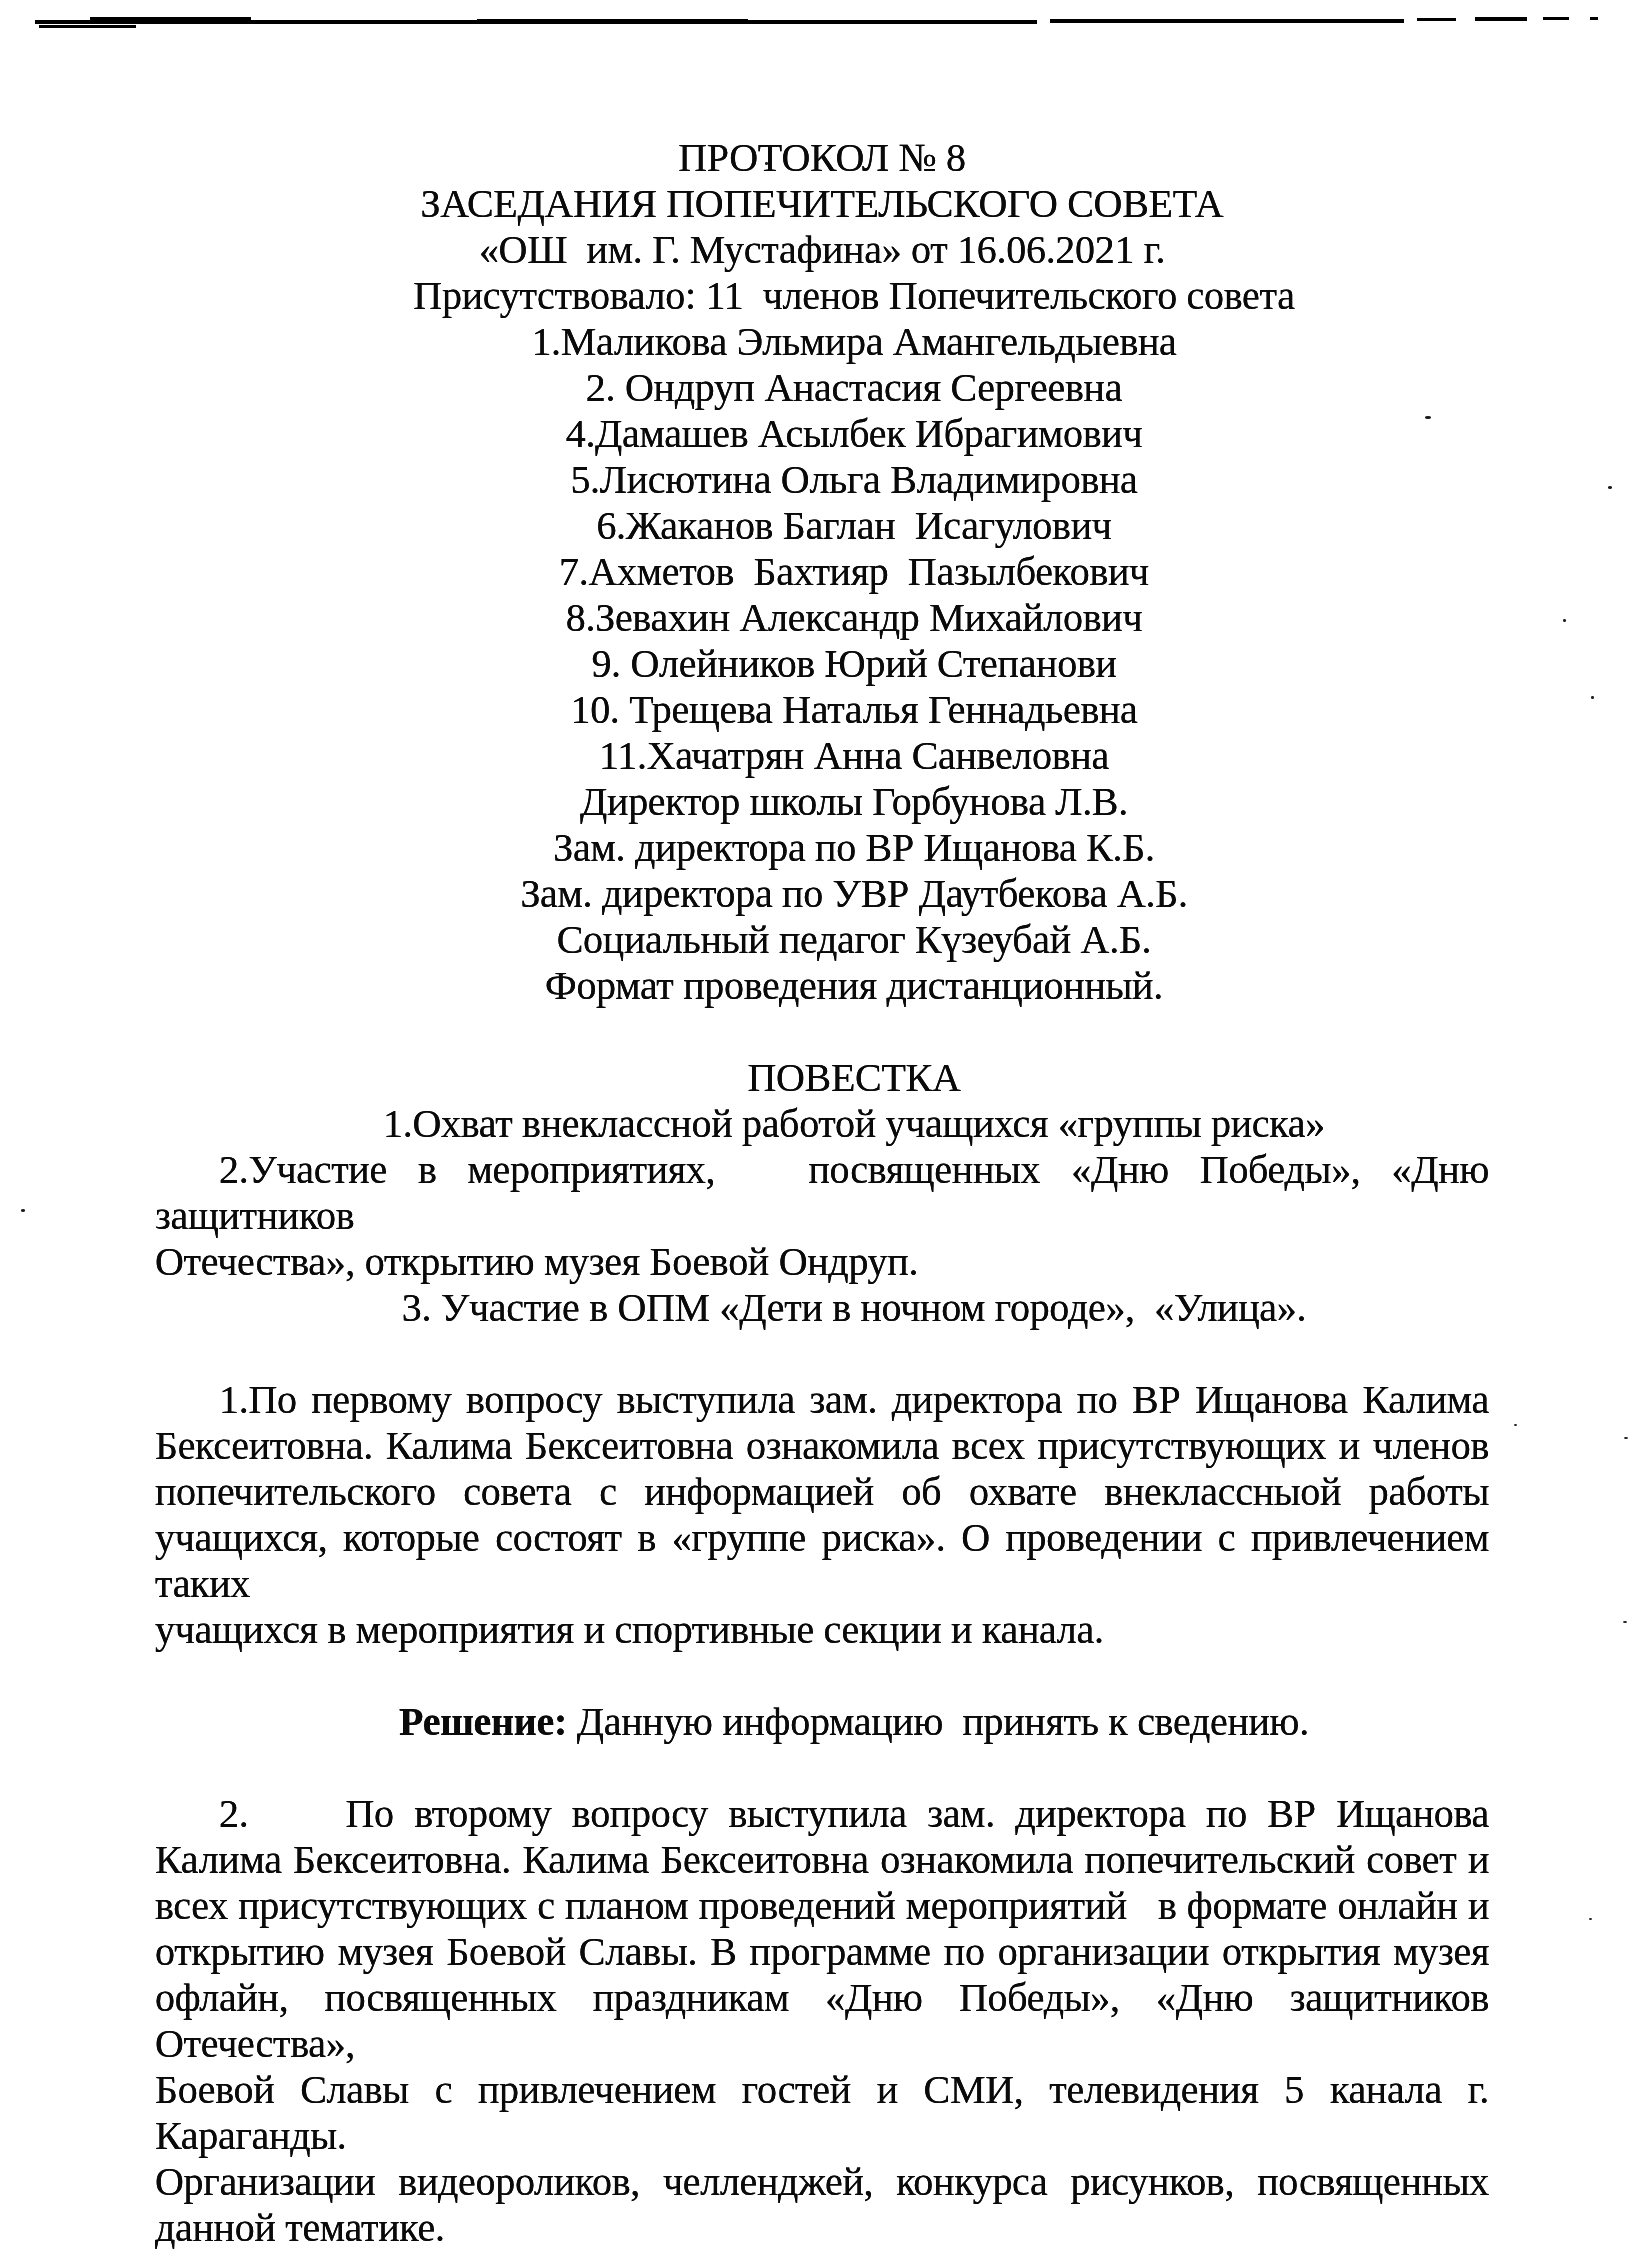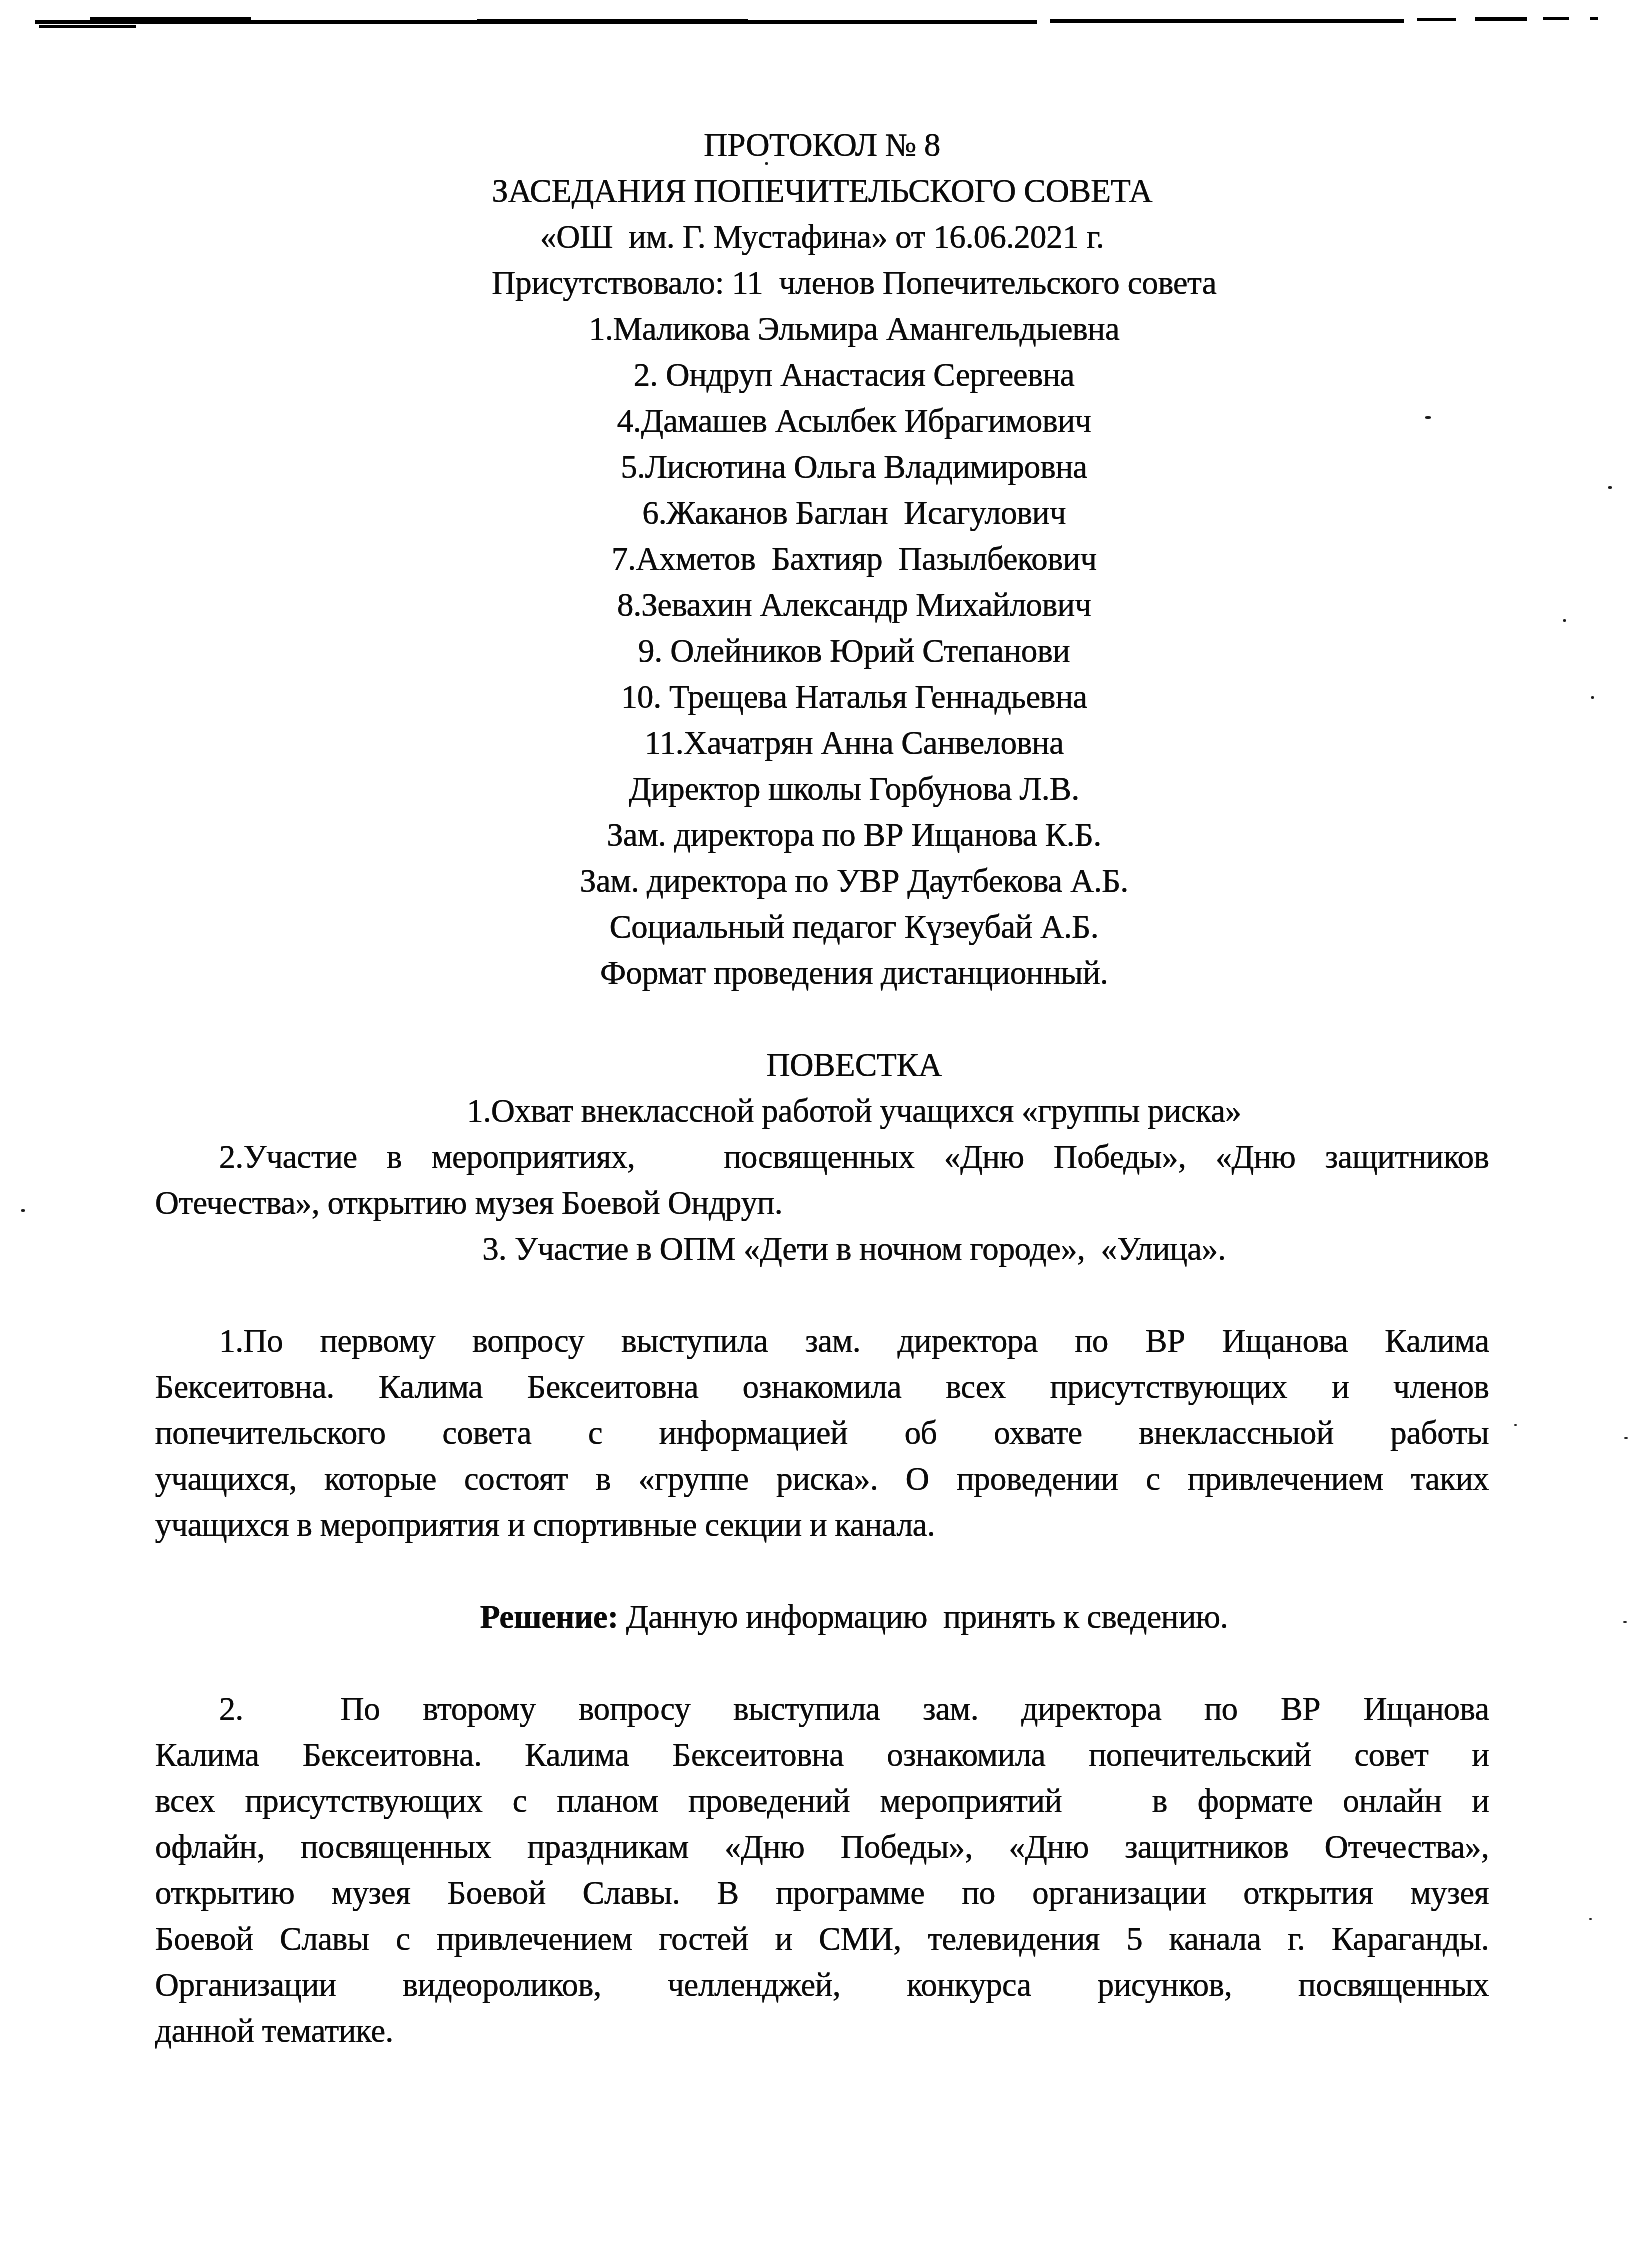--- a/index.html
+++ b/index.html
@@ -11,23 +11,23 @@
     width: 1644px;
     height: 2261px;
     position: relative;
     overflow: hidden;
     font-family: "Liberation Serif", "DejaVu Serif", serif;
     color: #0a0a0a;
   }
   .doc {
     position: absolute;
     left: 155px;
-    top: 122px;
+    top: 135px;
     width: 1334px;
-    font-size: 33px;
+    font-size: 40px;
     line-height: 46px;
     letter-spacing: -0.3px;
     text-shadow: 0 0 0.6px #000;
   }
   .line   { white-space: pre-wrap; }
   .center { text-align: center; }
   .ind    { text-indent: 64px; text-align: center; }
   .just   { text-align: justify; text-align-last: justify; }
   .blank  { height: 46px; }
   .bold   { font-weight: bold; }
@@ -107,20 +107,20 @@
 
   <div class="blank"></div>
 
   <div class="line ind"><span class="bold">Решение:</span><span> Данную информацию  принять к сведению.</span></div>
 
   <div class="blank"></div>
 
   <div class="line ind just"><span>2.</span><span class="tabsp"></span><span>По второму вопросу выступила зам. директора по ВР Ищанова</span></div>
   <div class="line just">Калима Бексеитовна. Калима Бексеитовна ознакомила попечительский совет и</div>
   <div class="line just">всех присутствующих с планом проведений мероприятий   в формате онлайн и</div>
+  <div class="line just">открытию музея Боевой Славы. В программе по организации открытия музея</div>
   <div class="line just">офлайн, посвященных праздникам «Дню Победы», «Дню защитников Отечества»,</div>
-  <div class="line just">открытию музея Боевой Славы. В программе по организации открытия музея</div>
   <div class="line just">Боевой Славы с привлечением гостей и СМИ, телевидения 5 канала г. Караганды.</div>
   <div class="line just">Организации видеороликов, челленджей, конкурса рисунков, посвященных</div>
   <div class="line">данной тематике.</div>
 
 </div>
 
 
 </body></html>

